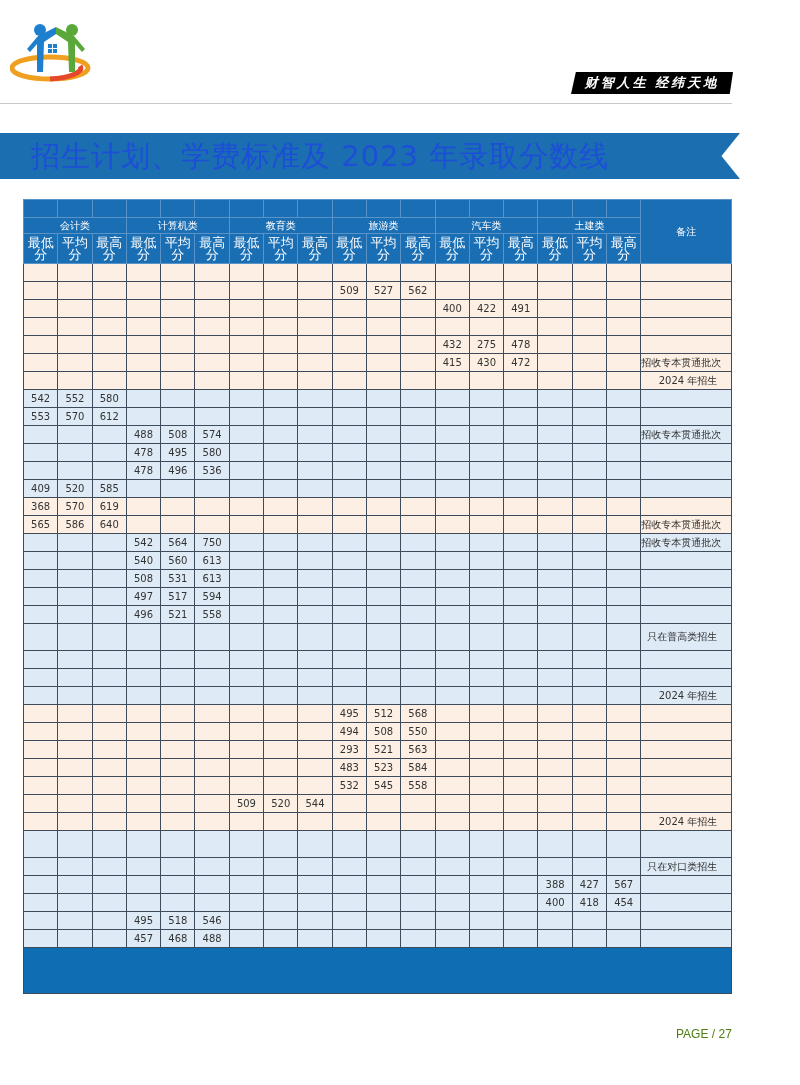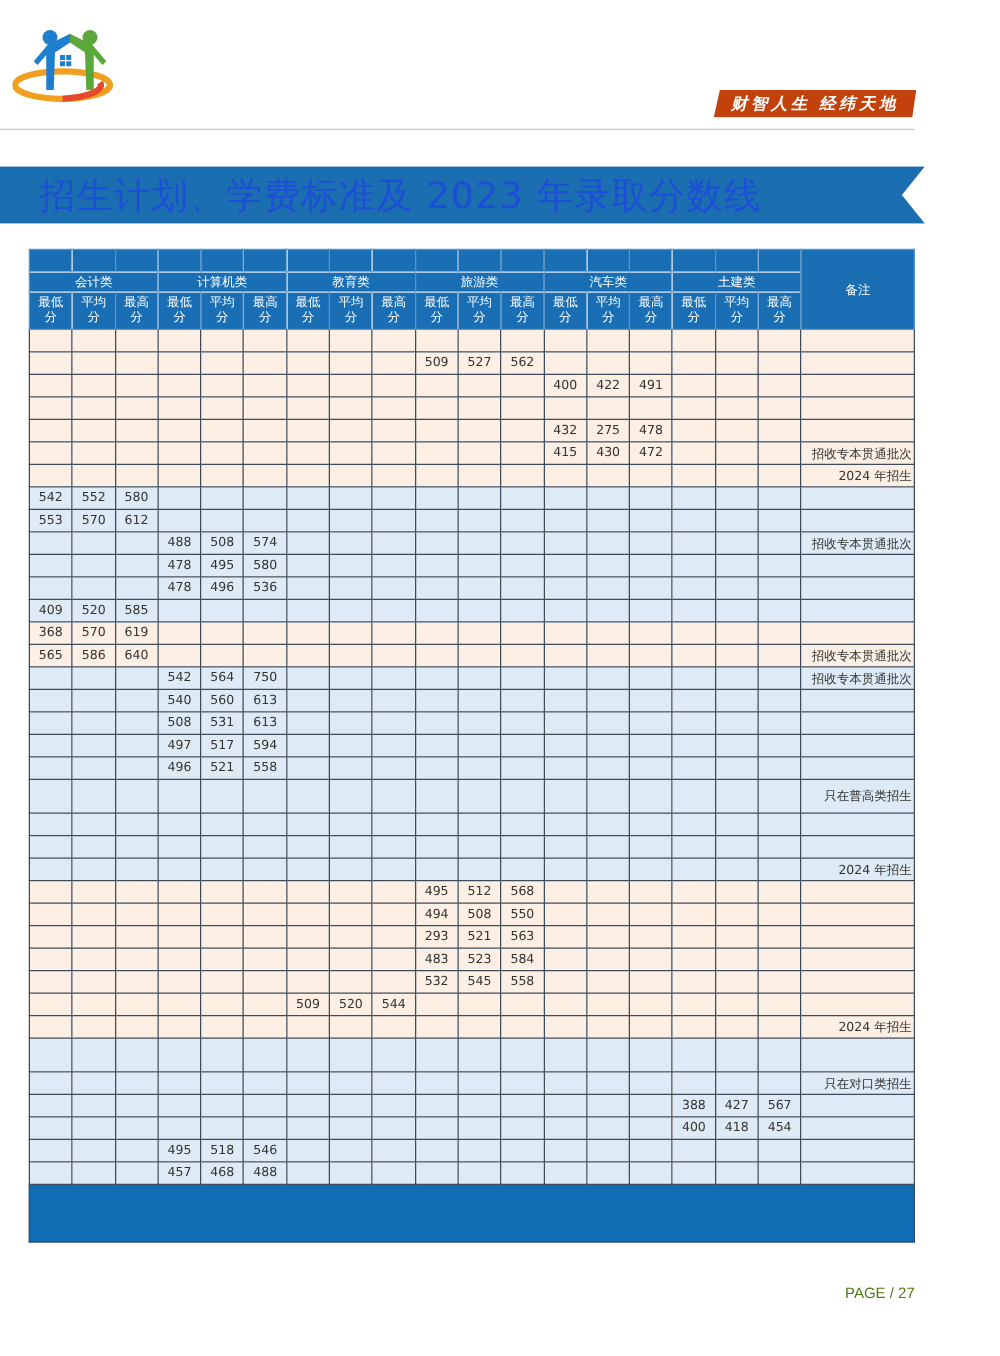--- a/index.html
+++ b/index.html
@@ -3,48 +3,48 @@
 <meta charset="utf-8">
 <style>
   * { box-sizing: border-box; margin: 0; padding: 0; }
   html, body { width: 800px; height: 1085px; background: #ffffff; overflow: hidden; }
   body { position: relative; font-family: "DejaVu Sans", "Liberation Sans", sans-serif; color: #333; }
 
   .logo { position: absolute; left: 10px; top: 22px; width: 82px; height: 62px; }
   .top-rule { position: absolute; left: 0; top: 103px; width: 732px; height: 1px; background: #c8c8c8; }
   .slogan {
     position: absolute; left: 571px; top: 72px; width: 162px; height: 22px;
-    background: #c2410c; color: #fff; font-size: 13px; font-weight: bold; letter-spacing: 3px;
-    font-family: Liberation Serif, serif; font-style: italic;
+    background: #000000; color: #fff; font-size: 13px; font-weight: bold; letter-spacing: 3px;
+    font-family: Liberation Sans, sans-serif; font-style: italic;
     display: flex; align-items: center; justify-content: center;
     clip-path: polygon(3% 0, 100% 0, 98% 100%, 0 100%);
   }
   .banner {
     position: absolute; left: 0; top: 133px; width: 740px; height: 46px;
     background: #1b6fb0;
     clip-path: polygon(0 0, 100% 0, 97.5% 50%, 100% 100%, 0 100%);
   }
   .banner-title {
     position: absolute; left: 31px; top: 133px; height: 46px; line-height: 46px;
     color: #1d4ed8; font-size: 29px; letter-spacing: 1px;
   }
 
   .table-wrap { position: absolute; left: 23px; top: 199px; width: 709px; }
   table { border-collapse: collapse; width: 709px; table-layout: fixed; }
   td, th { border: 1px solid #3d4b5a; font-size: 10px; text-align: center; vertical-align: middle; padding: 0; overflow: hidden; white-space: nowrap; }
   th { background: #1a6eb4; color: #fff; font-weight: normal; border-color: #5a93c8; }
-  th.sub { font-size: 10px; line-height: 12px; white-space: normal; }
+  th.sub { font-size: 13px; line-height: 12px; white-space: normal; }
   tr.h0 th { height: 18px; }
   tr.h1 th { height: 16px; }
   tr.h2 th { height: 30px; }
   tr.r td { height: 18px; }
   tr.tall td { height: 27px; }
   tr.peach td { background: #fdefe3; }
   tr.blue td { background: #deebf6; }
-  td.note { font-size: 10px; text-align: right; padding-right: 2px; }
+  td.note { font-size: 10px; text-align: right; padding-right: 14px; }
   .footer-band { height: 46px; background: #0f6db4; border: 1px solid #3d4b5a; border-top: none; }
 
   .page-num { position: absolute; left: 676px; top: 1027px; font-size: 12px; color: #4d7c0f; font-family: "Liberation Sans", sans-serif; }
 </style>
 </head>
 <body>
 
 <svg class="logo" viewBox="0 0 82 62">
   <ellipse cx="40" cy="46" rx="38" ry="11" fill="none" stroke="#f0a020" stroke-width="5"></ellipse>
   <path d="M70 44 A38 11 0 0 1 40 57" fill="none" stroke="#e5482a" stroke-width="5"></path>

